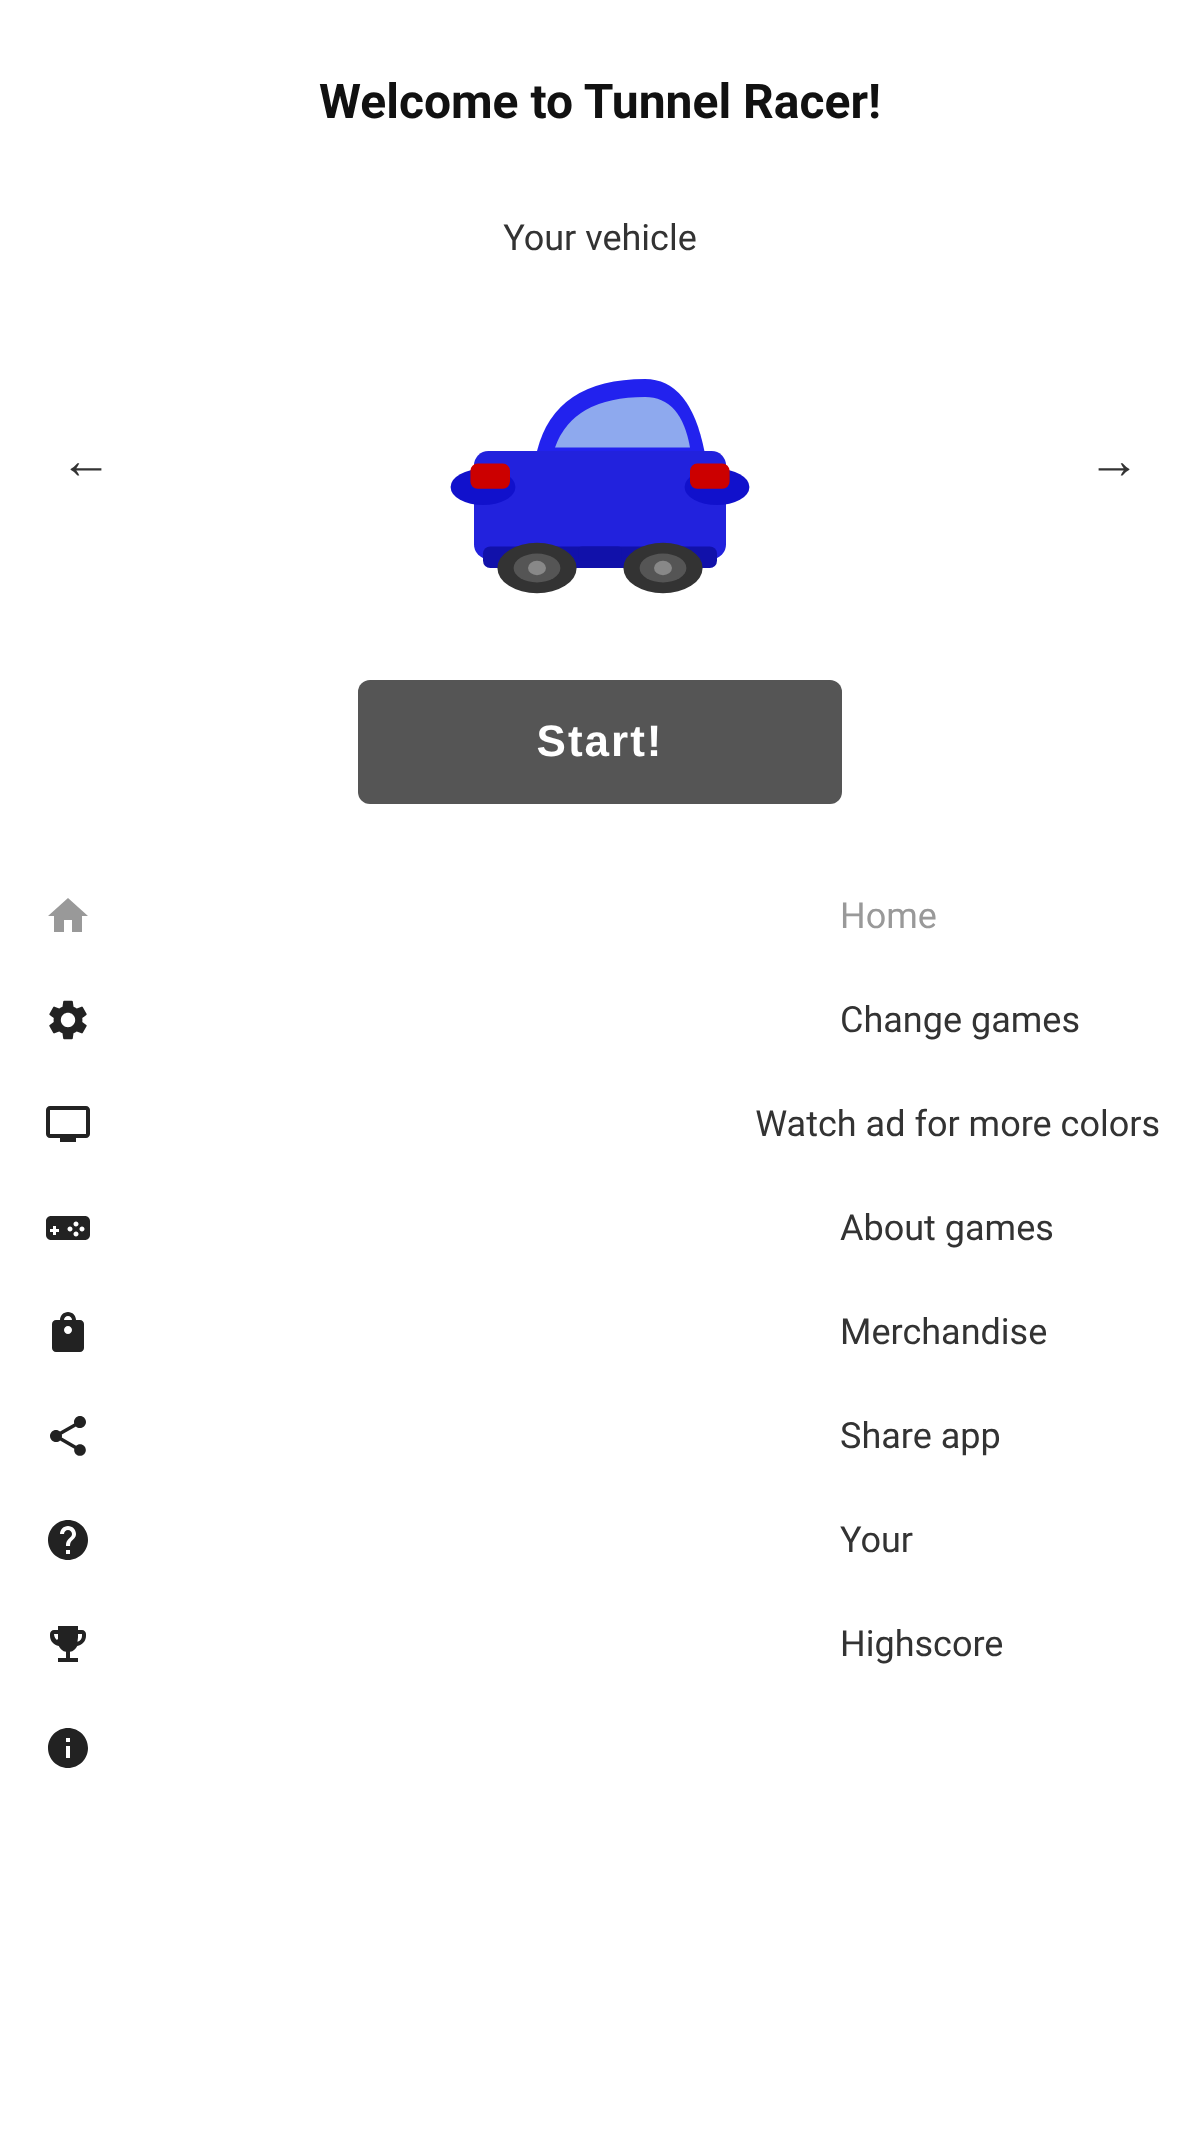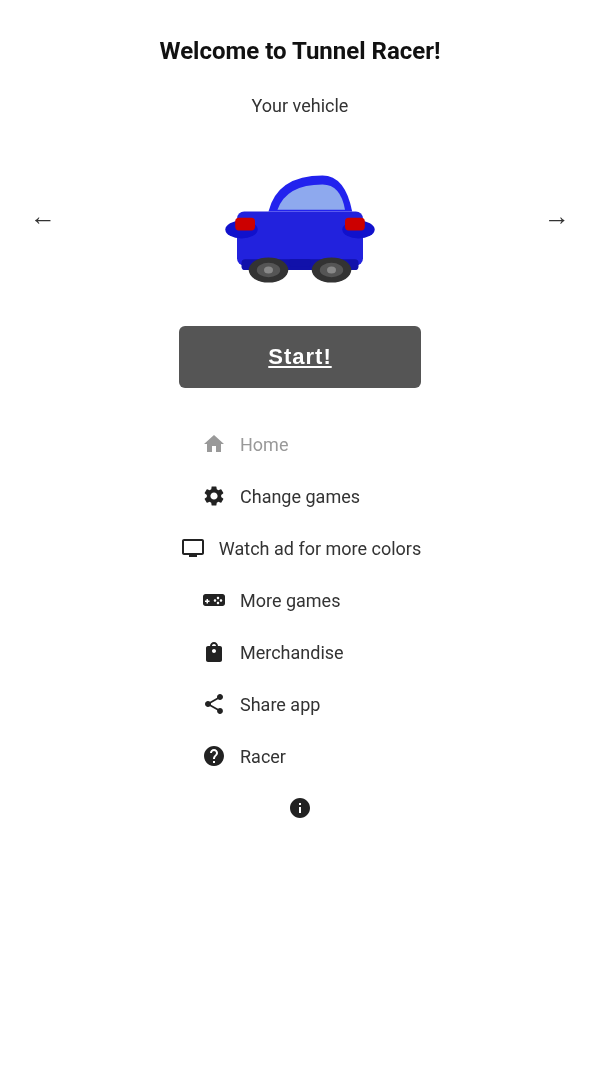--- a/index.html
+++ b/index.html
@@ -16,21 +16,21 @@
 
     .title {
       margin-top: 37px;
       font-size: 24px;
       font-weight: bold;
       color: #111;
       text-align: center;
     }
 
     .vehicle-label {
-      margin-top: 30px;
+      margin-top: 44px;
       font-size: 18px;
       color: #333;
       text-align: center;
     }
 
     .vehicle-section {
       width: 100%;
       display: flex;
       align-items: center;
       justify-content: center;
@@ -70,37 +70,36 @@
       margin-top: 20px;
       background: #555;
       color: #fff;
       border: none;
       border-radius: 6px;
       padding: 18px 89px;
       font-size: 22px;
       font-weight: bold;
       cursor: pointer;
       letter-spacing: 1px;
-      text-decoration: underline;
     }
 
     .menu-section {
       margin-top: 30px;
       width: 100%;
       display: flex;
       flex-direction: column;
       align-items: center;
       gap: 0px;
     }
 
     .menu-item {
       width: 100%;
       display: flex;
       align-items: center;
-      justify-content: center;
+      justify-content: space-between;
       gap: 12px;
       padding: 14px 20px;
       cursor: pointer;
       font-size: 18px;
       color: #222;
       text-decoration: none;
     }
 
     .menu-icon {
       font-size: 22px;
@@ -203,21 +202,21 @@
     </span>
     <span class="menu-text">Watch ad for more colors</span>
   </div>
 
   <div class="menu-item">
     <span class="menu-icon">
       <svg viewBox="0 0 24 24" xmlns="http://www.w3.org/2000/svg">
           <path d="M20.5 6H3.5C2.1 6 1 7.1 1 8.5v7C1 16.9 2.1 18 3.5 18h17c1.4 0 2.5-1.1 2.5-2.5v-7C23 7.1 21.9 6 20.5 6zm-13 8H6v1.5H4.5V14H3v-1.5h1.5V11H6v1.5h1.5V13zm5.5-.25c-.69 0-1.25-.56-1.25-1.25s.56-1.25 1.25-1.25 1.25.56 1.25 1.25-.56 1.25-1.25 1.25zm3 2.5c-.69 0-1.25-.56-1.25-1.25s.56-1.25 1.25-1.25 1.25.56 1.25 1.25-.56 1.25-1.25 1.25zm0-5c-.69 0-1.25-.56-1.25-1.25s.56-1.25 1.25-1.25 1.25.56 1.25 1.25-.56 1.25-1.25 1.25zm3 2.5c-.69 0-1.25-.56-1.25-1.25s.56-1.25 1.25-1.25 1.25.56 1.25 1.25-.56 1.25-1.25 1.25z"></path>
         </svg>
     </span>
-    <span class="menu-text">More games</span>
+    <span class="menu-text">About games</span>
   </div>
 
   <div class="menu-item">
     <span class="menu-icon">
       <svg viewBox="0 0 24 24" xmlns="http://www.w3.org/2000/svg">
           <path d="M18 6h-2c0-2.21-1.79-4-4-4S8 3.79 8 6H6c-1.1 0-2 .9-2 2v12c0 1.1.9 2 2 2h12c1.1 0 2-.9 2-2V8c0-1.1-.9-2-2-2zm-6-2c1.1 0 2 .9 2 2h-4c0-1.1.9-2 2-2zm0 9c-1.1 0-2-.9-2-2s.9-2 2-2 2 .9 2 2-.9 2-2 2z"></path>
         </svg>
     </span>
     <span class="menu-text">Merchandise</span>
   </div>
@@ -230,23 +229,31 @@
     </span>
     <span class="menu-text">Share app</span>
   </div>
 
   <div class="menu-item">
     <span class="menu-icon">
       <svg viewBox="0 0 24 24" xmlns="http://www.w3.org/2000/svg">
           <path d="M12 2C6.48 2 2 6.48 2 12s4.48 10 10 10 10-4.48 10-10S17.52 2 12 2zm1 17h-2v-2h2v2zm2.07-7.75l-.9.92C13.45 12.9 13 13.5 13 15h-2v-.5c0-1.1.45-2.1 1.17-2.83l1.24-1.26c.37-.36.59-.86.59-1.41 0-1.1-.9-2-2-2s-2 .9-2 2H8c0-2.21 1.79-4 4-4s4 1.79 4 4c0 .88-.36 1.68-.93 2.25z"></path>
         </svg>
     </span>
-    <span class="menu-text">Racer</span>
-  </div>
-
+    <span class="menu-text">Your</span>
+  </div>
+
+  <div class="menu-item">
+    <span class="menu-icon">
+      <svg viewBox="0 0 24 24" xmlns="http://www.w3.org/2000/svg">
+          <path d="M19 5h-2V3H7v2H5c-1.1 0-2 .9-2 2v1c0 2.55 1.92 4.63 4.39 4.94.63 1.5 1.98 2.63 3.61 2.96V19H7v2h10v-2h-4v-3.1c1.63-.33 2.98-1.46 3.61-2.96C19.08 12.63 21 10.55 21 8V7c0-1.1-.9-2-2-2zm-2 3.6V7h2v1c0 1.4-.97 2.58-2.27 2.9L17 8.6zM5 8V7h2v2.6l-.73.3C5.97 9.58 5 8.4 5 7v1z"></path>
+        </svg>
+    </span>
+    <span class="menu-text">Highscore</span>
+  </div>
 
   <div class="menu-item">
     <span class="menu-icon">
       <svg viewBox="0 0 24 24" xmlns="http://www.w3.org/2000/svg">
           <path d="M12 2C6.48 2 2 6.48 2 12s4.48 10 10 10 10-4.48 10-10S17.52 2 12 2zm1 15h-2v-6h2v6zm0-8h-2V7h2v2z"></path>
         </svg>
     </span>
   </div>
 
 </div>

